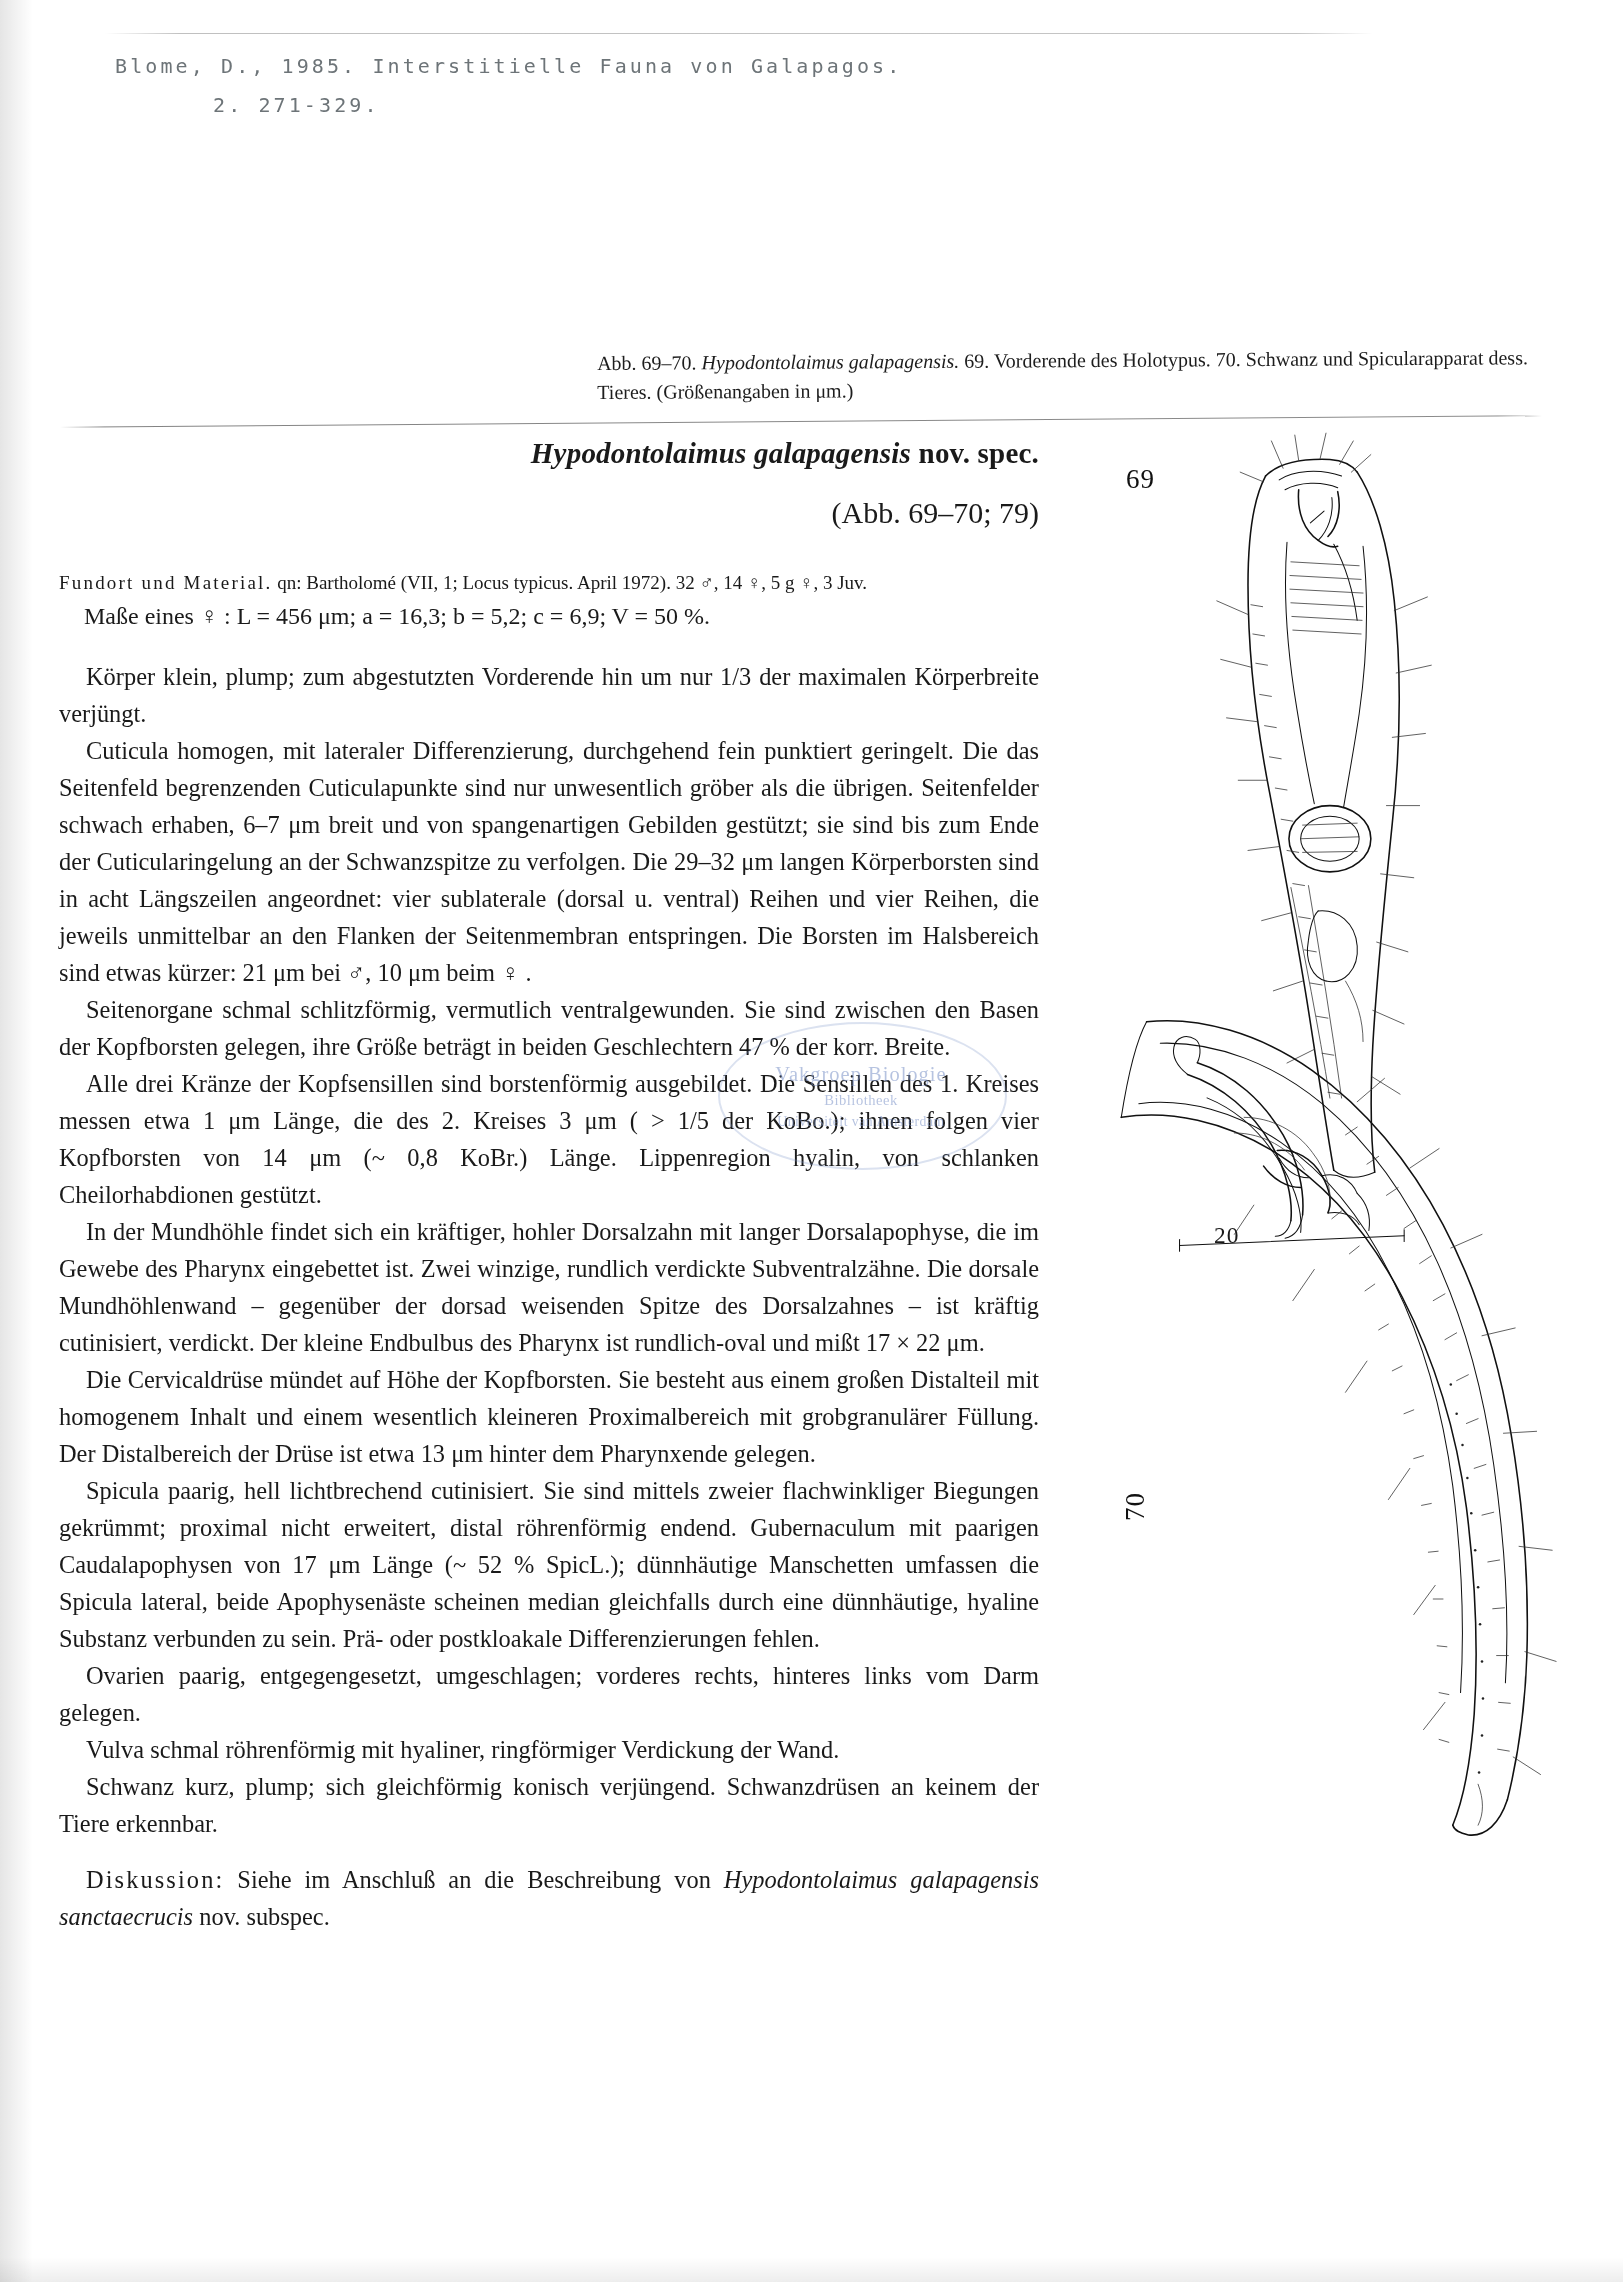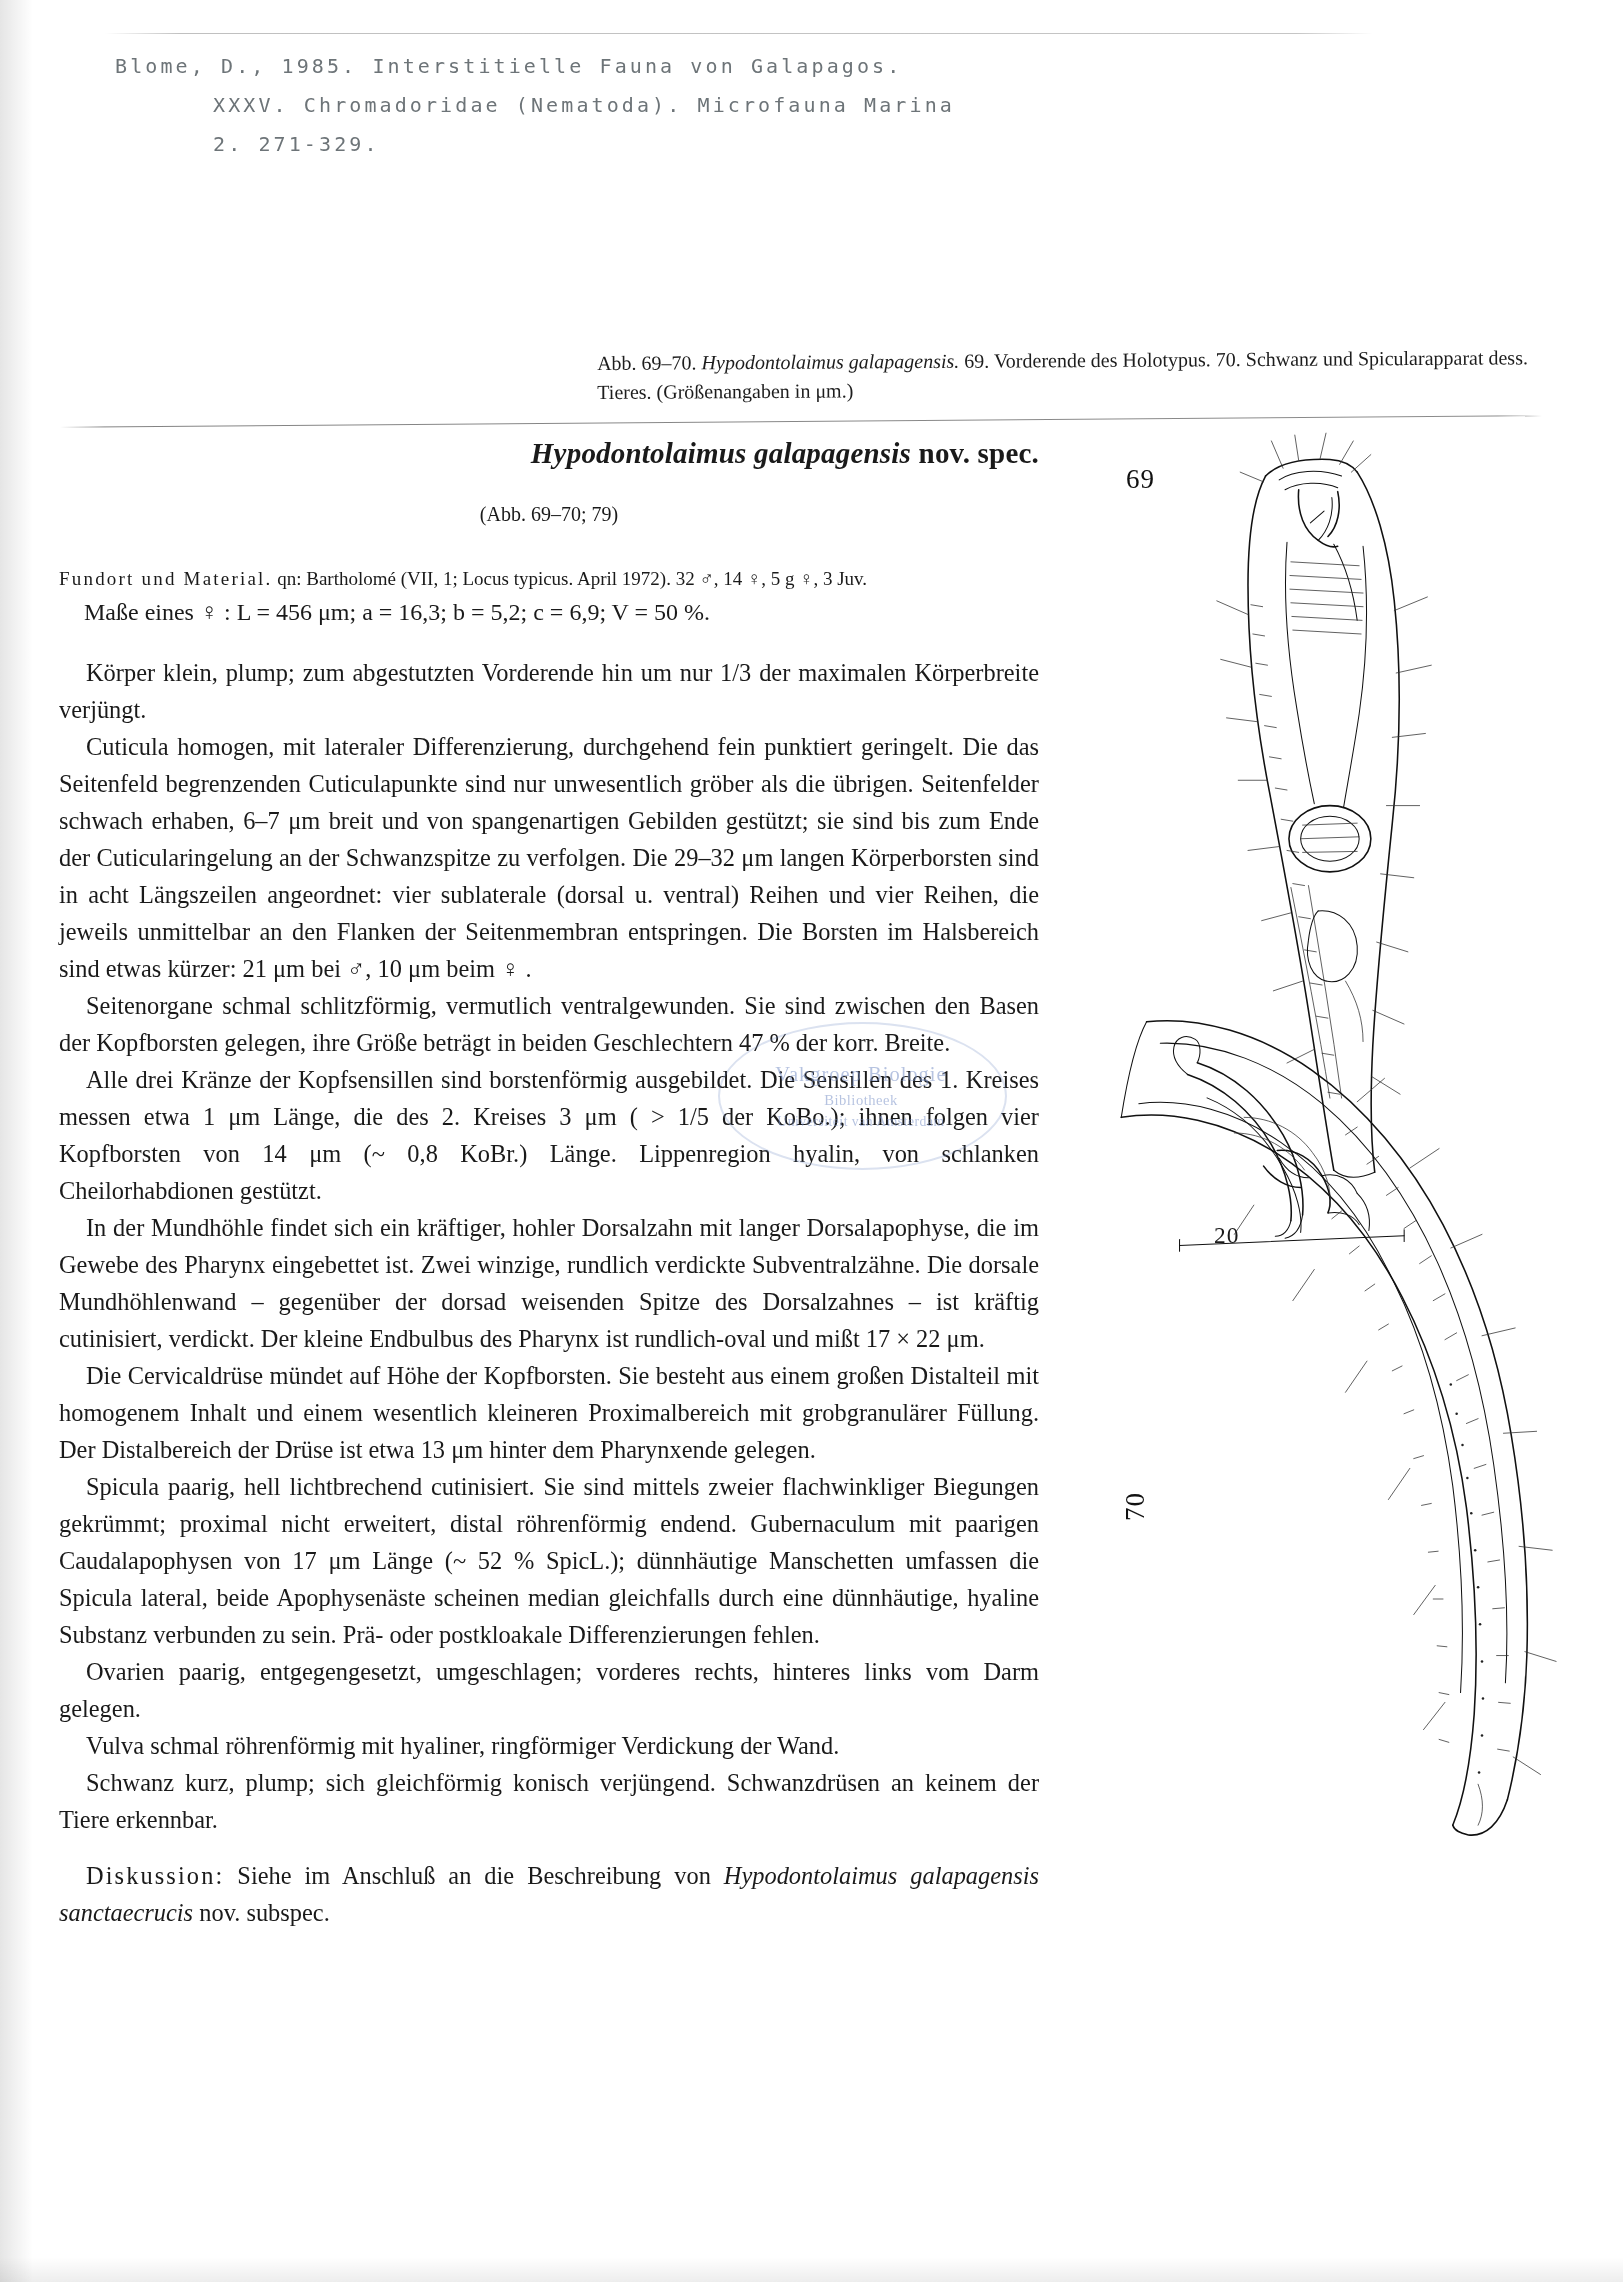--- a/index.html
+++ b/index.html
@@ -78,23 +78,23 @@
     font-size: 29px;
     font-weight: bold;
     font-style: italic;
     text-align: right;
     letter-spacing: 0.2px;
   }
   h1#title .nospec {
     font-style: normal;
   }
   #figref {
-    margin: 33px 0 0 0;
-    text-align: center;
-    font-size: 20px;
+    margin: 26px 0 0 0;
+    text-align: right;
+    font-size: 30px;
   }
 
   .material {
     margin: 39px 0 0 0;
     font-size: 19px;
     line-height: 27px;
   }
   .material .sp {
     letter-spacing: 2.2px;
   }
@@ -201,21 +201,20 @@
     position: absolute; left: 0; bottom: 0; width: 1624px; height: 25px;
     background: linear-gradient(to top, rgba(0,0,0,.07), rgba(0,0,0,0));
     pointer-events: none;
   }
 </style>
 </head>
 <body>
 
 <div id="stamp">
   <div class="l1">Blome, D., 1985.  Interstitielle Fauna von Galapagos.</div>
-  <div class="l2">XXXV.  Chromadoridae (Nematoda).  Microfauna Marina</div>
   <div class="l3">2. 271-329.</div>
 </div>
 
 <div id="figcaption">
   <span>Abb. 69–70.</span>
   <i>Hypodontolaimus galapagensis.</i>
   <span>69. Vorderende des Holotypus. 70. Schwanz und Spicularapparat dess. Tieres. (Größenangaben in μm.)</span>
 </div>
 
 <div id="rule"></div>

